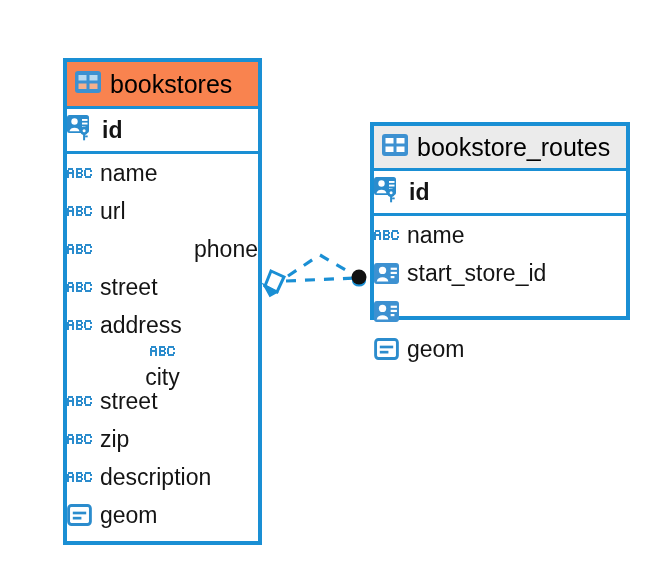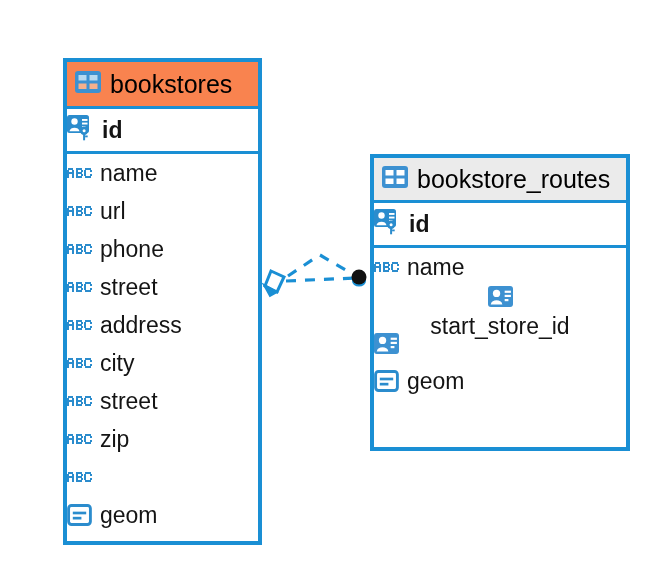--- a/index.html
+++ b/index.html
@@ -185,21 +185,21 @@
                 <rect x="46" y="8" width="4" height="4"></rect>
                 <rect x="34" y="12" width="4" height="4"></rect>
                 <rect x="34" y="16" width="4" height="4"></rect>
                 <rect x="46" y="16" width="4" height="4"></rect>
                 <rect x="36" y="20" width="12" height="4"></rect>
               </g>
             </svg>
           </span>
           <span class="col-label">url</span>
         </div>
-        <div class="col-row" style="height: 38px;">
+        <div class="col-row" style="height: 38px; justify-content: space-between;">
           <span class="icon" style="width: 25px; display: flex; justify-content: flex-start; align-items: center;">
             <svg width="25" height="14" viewBox="0 0 50 28" shape-rendering="crispEdges">
               <g fill="#2b8ccd">
                 <rect x="2" y="4" width="10" height="4"></rect>
                 <rect x="0" y="8" width="4" height="4"></rect>
                 <rect x="10" y="8" width="4" height="4"></rect>
                 <rect x="0" y="12" width="14" height="4"></rect>
                 <rect x="0" y="16" width="4" height="4"></rect>
                 <rect x="10" y="16" width="4" height="4"></rect>
                 <rect x="0" y="20" width="4" height="4"></rect>
@@ -278,21 +278,21 @@
                 <rect x="46" y="8" width="4" height="4"></rect>
                 <rect x="34" y="12" width="4" height="4"></rect>
                 <rect x="34" y="16" width="4" height="4"></rect>
                 <rect x="46" y="16" width="4" height="4"></rect>
                 <rect x="36" y="20" width="12" height="4"></rect>
               </g>
             </svg>
           </span>
           <span class="col-label">address</span>
         </div>
-        <div class="col-row" style="height: 38px;">
+        <div class="col-row" style="height: 38px; flex-direction: column;">
           <span class="icon" style="width: 25px; display: flex; justify-content: flex-start; align-items: center;">
             <svg width="25" height="14" viewBox="0 0 50 28" shape-rendering="crispEdges">
               <g fill="#2b8ccd">
                 <rect x="2" y="4" width="10" height="4"></rect>
                 <rect x="0" y="8" width="4" height="4"></rect>
                 <rect x="10" y="8" width="4" height="4"></rect>
                 <rect x="0" y="12" width="14" height="4"></rect>
                 <rect x="0" y="16" width="4" height="4"></rect>
                 <rect x="10" y="16" width="4" height="4"></rect>
                 <rect x="0" y="20" width="4" height="4"></rect>
@@ -400,35 +400,36 @@
                 <rect x="36" y="4" width="12" height="4"></rect>
                 <rect x="34" y="8" width="4" height="4"></rect>
                 <rect x="46" y="8" width="4" height="4"></rect>
                 <rect x="34" y="12" width="4" height="4"></rect>
                 <rect x="34" y="16" width="4" height="4"></rect>
                 <rect x="46" y="16" width="4" height="4"></rect>
                 <rect x="36" y="20" width="12" height="4"></rect>
               </g>
             </svg>
           </span>
+          <span class="col-label">description</span>
         </div>
         <div class="col-row" style="height: 38px;">
           <span class="icon" style="width: 25px; display: flex; justify-content: flex-start; align-items: center;">
             <svg width="25" height="22" viewBox="0 0 26 23">
               <rect x="1.6" y="1.6" width="22.8" height="19.8" rx="3" fill="#ffffff" stroke="#2b8ccd" stroke-width="3"></rect>
               <rect x="6" y="8" width="14" height="2.8" fill="#2b8ccd"></rect>
               <rect x="6" y="13.4" width="9" height="2.8" fill="#2b8ccd"></rect>
             </svg>
           </span>
           <span class="col-label">geom</span>
         </div>
       </div>
   </div>
 
-  <div class="entity" id="entity-bookstore-routes" style="left:370px; top:154px; width:260px; height:297px;">
+  <div class="entity" id="entity-bookstore-routes" style="left:370px; top:122px; width:260px; height:198px;">
 
     <div class="entity-header accent-gray" style="height:45px;">
       <span class="icon">
         <svg width="26" height="22" viewBox="0 0 26 22">
           <rect x="0" y="0" width="26" height="22" rx="3" fill="#3d91d1"></rect>
           <rect x="3.5" y="4" width="8" height="5.5" fill="#ffffff"></rect>
           <rect x="14.5" y="4" width="8" height="5.5" fill="#ffffff"></rect>
           <rect x="3.5" y="12.5" width="8" height="5.5" fill="#ffffff"></rect>
           <rect x="14.5" y="12.5" width="8" height="5.5" fill="#ffffff"></rect>
         </svg>
@@ -483,21 +484,21 @@
                 <rect x="46" y="8" width="4" height="4"></rect>
                 <rect x="34" y="12" width="4" height="4"></rect>
                 <rect x="34" y="16" width="4" height="4"></rect>
                 <rect x="46" y="16" width="4" height="4"></rect>
                 <rect x="36" y="20" width="12" height="4"></rect>
               </g>
             </svg>
           </span>
           <span class="col-label">name</span>
         </div>
-        <div class="col-row" style="height: 38px; flex-direction: column;">
+        <div class="col-row" style="height: 38px;">
           <span class="icon" style="width: 25px; display: flex; justify-content: flex-start; align-items: center;">
             <svg width="25" height="21" viewBox="0 0 24 20">
               <rect x="0" y="0" width="24" height="20" rx="2.8" fill="#3d91d1"></rect>
               <circle cx="8.2" cy="7" r="3.5" fill="#ffffff"></circle>
               <path d="M2.6 17.6 C3.4 12.4 13 12.4 13.8 17.6 Z" fill="#ffffff"></path>
               <rect x="16" y="4.4" width="6" height="2.1" fill="#ffffff"></rect>
               <rect x="16" y="8.4" width="6" height="2.1" fill="#ffffff"></rect>
               <rect x="16" y="12.4" width="3.6" height="2.1" fill="#ffffff"></rect>
             </svg>
           </span>

